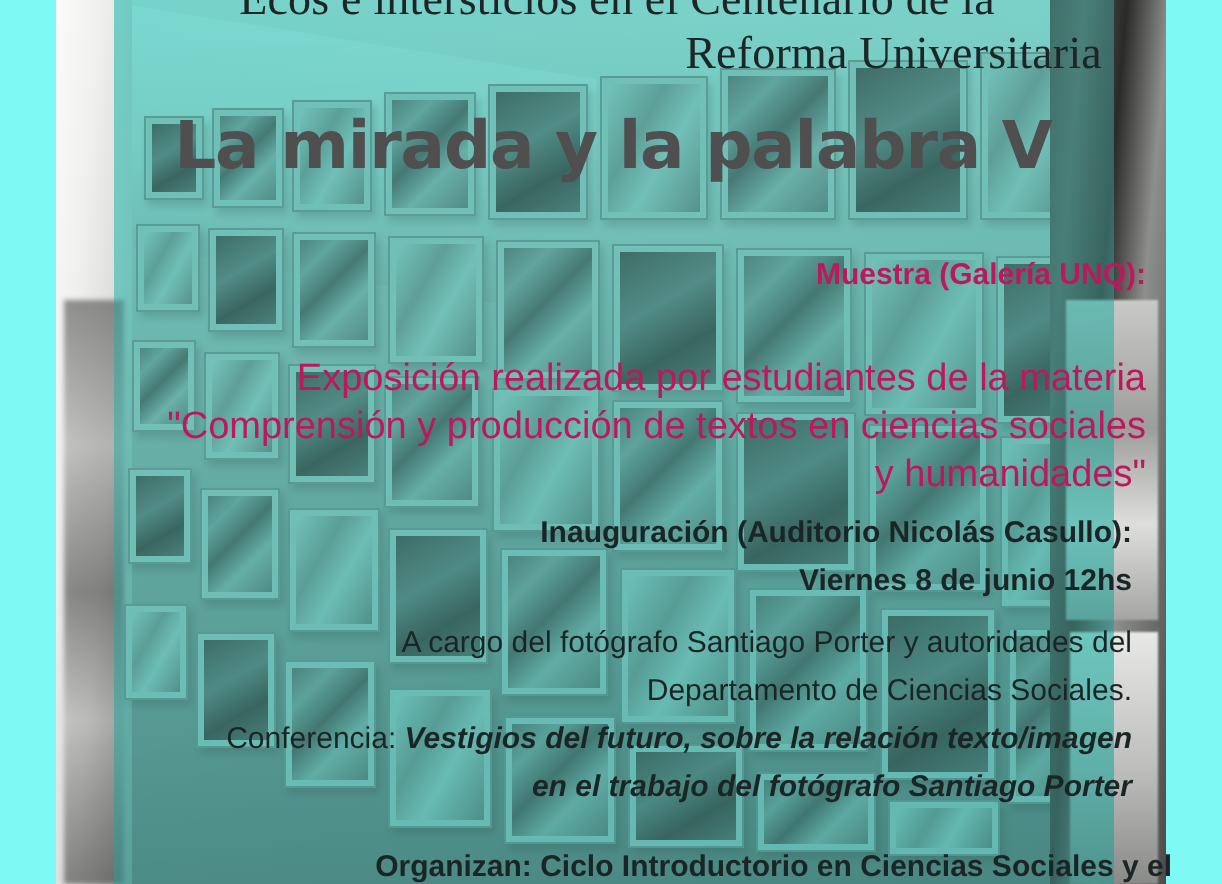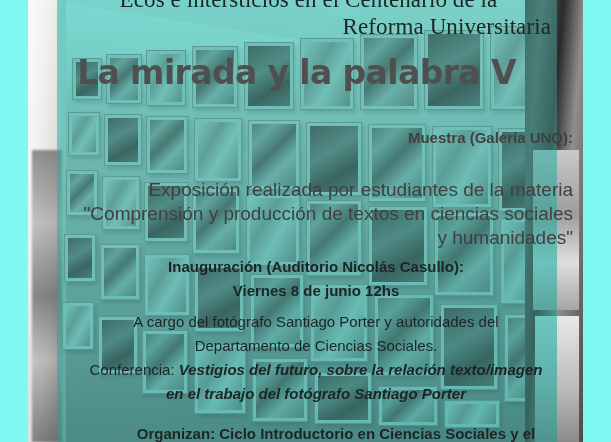--- a/index.html
+++ b/index.html
@@ -187,59 +187,59 @@
     font-size: 23px;
     line-height: 27px;
     color: #1d2526;
     letter-spacing: .1px;
   }
   .hl-line1 { top: -14px; }
   .hl-line2 { top: 13px; text-align: right; }
 
   .title-main {
     position: absolute;
-    left: 54px;
+    left: 64px;
     top: 54px;
     width: 485px;
     text-align: center;
     font-family: "DejaVu Sans", sans-serif;
     font-weight: bold;
     font-size: 33px;
     line-height: 38px;
     letter-spacing: -.6px;
     color: #4f4f4f;
   }
 
   .block-right {
     position: absolute;
     right: 38px;
     width: 500px;
     text-align: right;
-    color: #404040;
+    color: #be185d;
   }
 
   .muestra {
     top: 126px;
     font-size: 15px;
     line-height: 24px;
     font-weight: bold;
   }
 
   .expo {
     top: 178px;
     font-size: 19px;
     line-height: 24px;
     font-weight: normal;
   }
 
   .block-left {
     position: absolute;
     left: 66px;
     width: 500px;
-    text-align: center;
+    text-align: right;
     color: #1c2526;
   }
 
   .inaug {
     top: 255px;
     font-size: 15px;
     line-height: 24px;
     font-weight: bold;
   }
 

